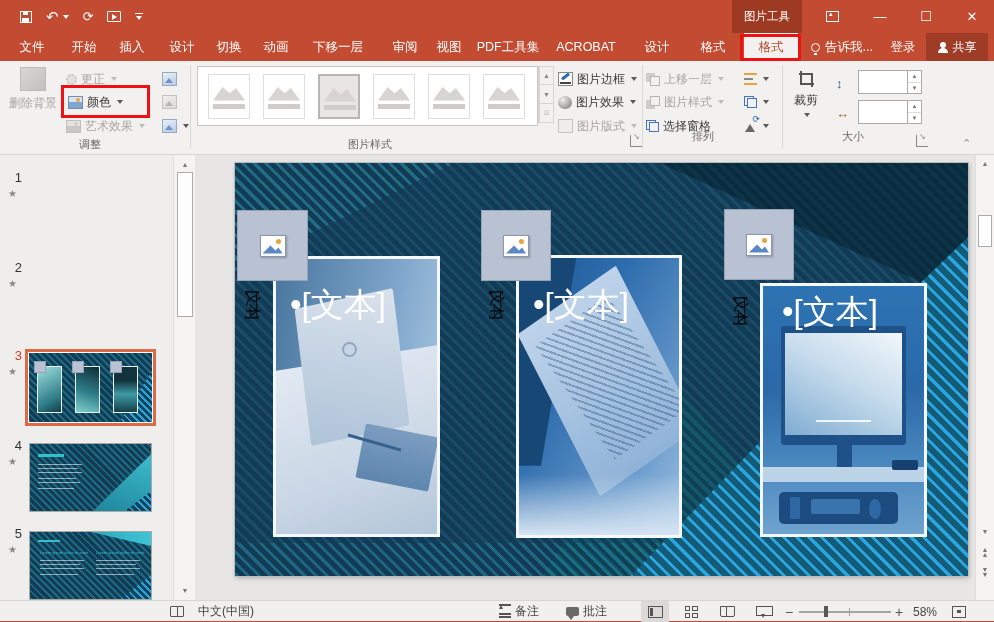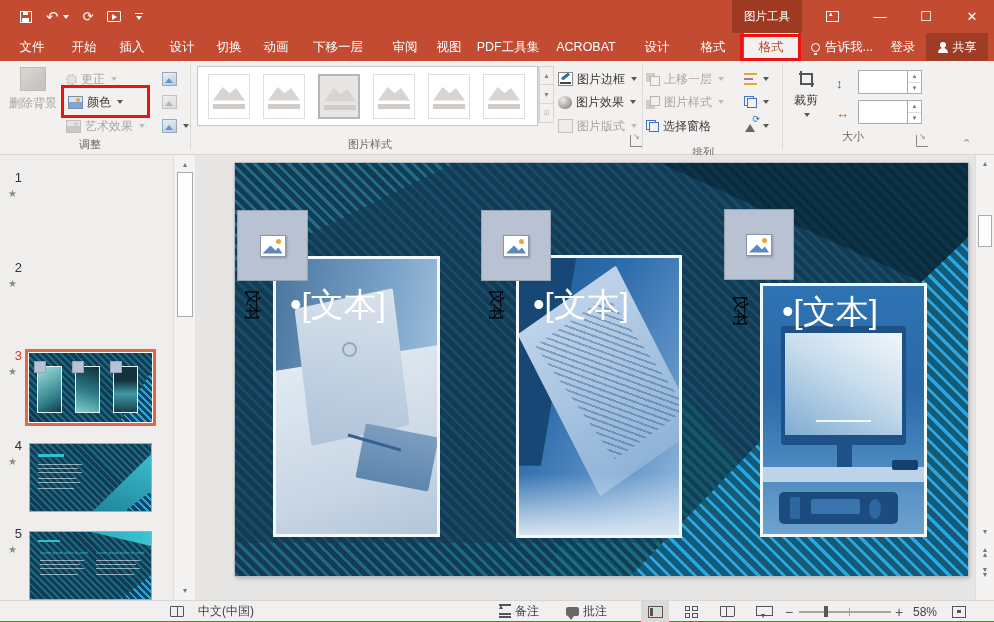--- a/index.html
+++ b/index.html
@@ -296,21 +296,21 @@
       <span class="dd"></span>
     </div>
   <div class="rrow" style="left:744px;top:31px">
       <span class="i-group"></span>
       <span class="dd"></span>
     </div>
   <div class="rrow" style="left:744px;top:55px">
       <span class="i-rotate"></span>
       <span class="dd"></span>
     </div>
-  <div class="grp-label" style="left:648px;top:84px;width:110px">排列</div>
+  <div class="grp-label" style="left:648px;top:68px;width:110px">排列</div>
   <div class="gdiv" style="left:782px"></div>
 
   <div class="bigbtn" style="left:788px;top:7px;width:36px">
     <span class="i-crop"></span>
     <span>裁剪</span>
     <span class="dd"></span>
   </div>
   <div class="rrow" style="left:836px;top:12px">
       <span class="i-arrV">↕</span>
     </div>

